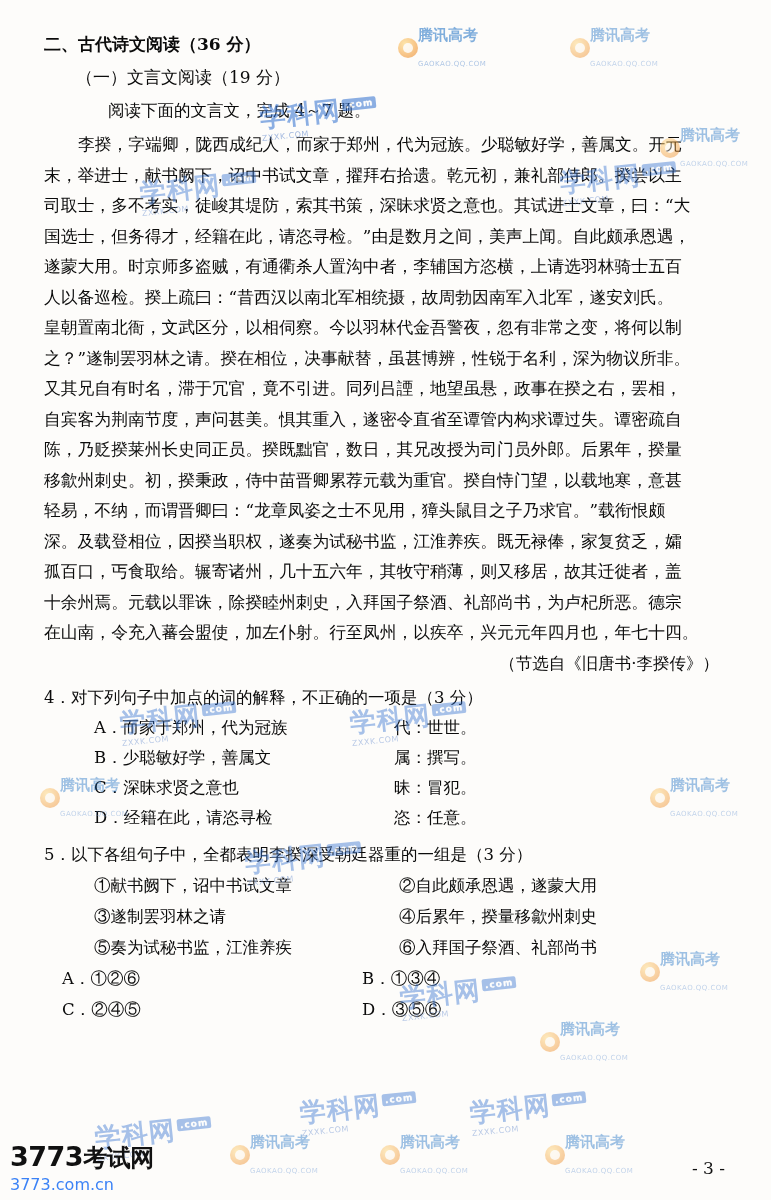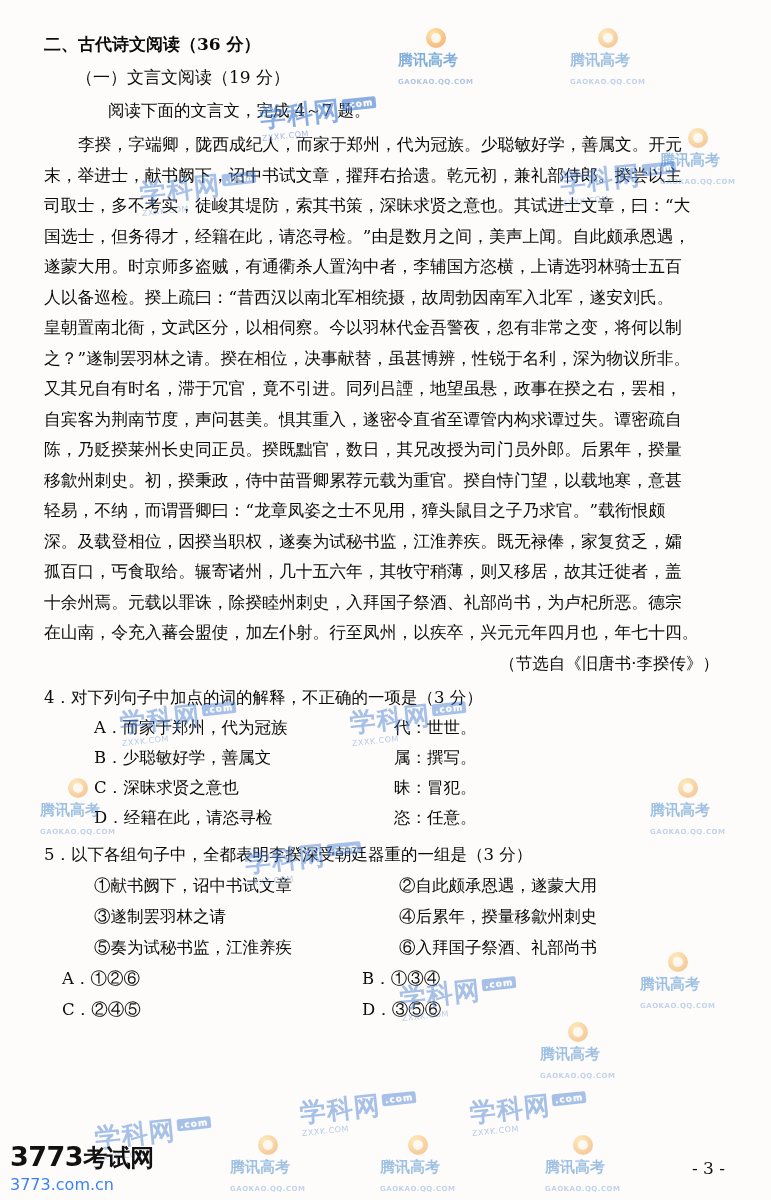--- a/index.html
+++ b/index.html
@@ -110,38 +110,37 @@
     display:inline-block;
     background:#2f6fd0;
     color:#fff;
     font-size:9px;
     padding:1px 3px;
     border-radius:2px;
     vertical-align:super;
     margin-left:2px;
   }
   .wm-badge{
-    display:flex;align-items:center;gap:5px;white-space:nowrap;
+    display:flex;align-items:center;white-space:nowrap;
     font-family:"DejaVu Sans","Liberation Sans",sans-serif;
-    flex-direction:column;
   }
   .wm-badge .dot{
     width:20px;height:20px;border-radius:50%;
     background:radial-gradient(circle at 35% 30%,#ffd36b,#f08a1d 70%,#d9700c);
     position:relative;flex:0 0 auto;
   }
   .wm-badge .dot:after{
     content:"";position:absolute;left:5px;top:5px;width:10px;height:10px;
     border-radius:50%;background:#fff;opacity:.85;
   }
   .wm-badge .txt{
     font-size:15px;font-weight:700;color:#1b6fc4;line-height:1;
   }
   .wm-badge .txt .s{
-    display:block;font-size:7px;font-weight:700;color:#6f9ad4;letter-spacing:.5px;margin-top:11px;
+    display:block;font-size:7px;font-weight:400;color:#6f9ad4;letter-spacing:.5px;margin-top:18px;
   }
   .wm-soft{opacity:.42;}
 </style>
 </head>
 <body>
 
 <div class="page">
 
   <div class="sec-title">二、古代诗文阅读（36 分）</div>
   <div class="sub-title" style="text-indent:32px">（一）文言文阅读（19 分）</div>

